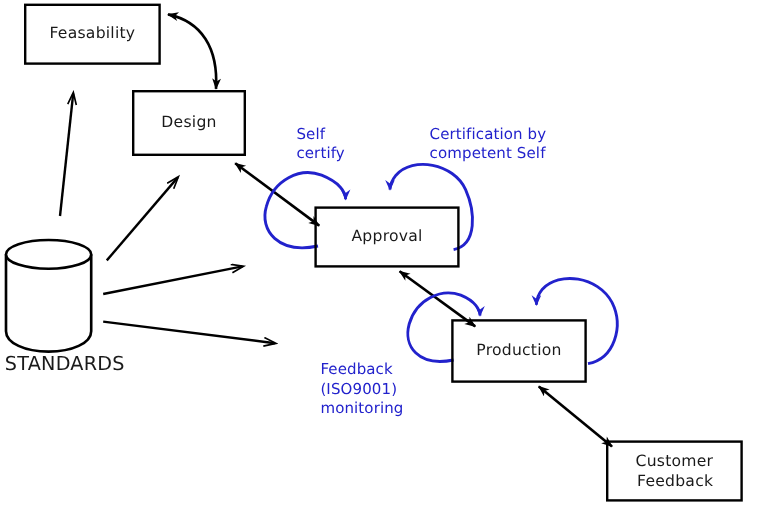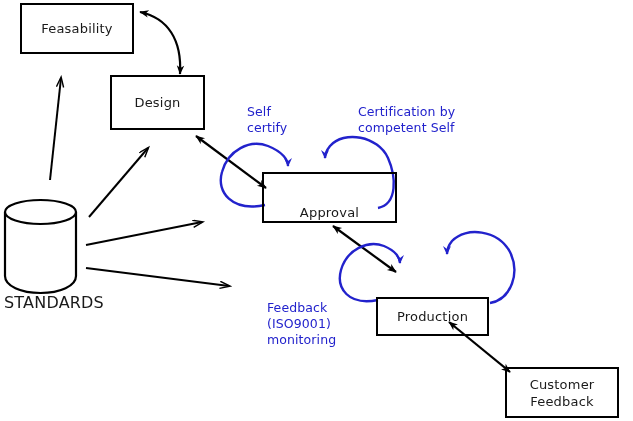--- a/index.html
+++ b/index.html
@@ -132,29 +132,29 @@
   </svg>
 
   <div class="node-box" style="left:20px; top:3px; width:114px; height:51px;">
     <span class="node-label">Feasability</span>
   </div>
 
   <div class="node-box" style="left:110px; top:75px; width:95px; height:55px;">
     <span class="node-label">Design</span>
   </div>
 
-  <div class="node-box" style="left:262px; top:172px; width:135px; height:51px;align-items:flex-end;">
+  <div class="node-box" style="left:262px; top:172px; width:121px; height:51px;">
     <span class="node-label">Approval</span>
   </div>
 
-  <div class="node-box" style="left:376px; top:266px; width:113px; height:39px;margin-top:31px;">
+  <div class="node-box" style="left:376px; top:266px; width:113px; height:53px;">
     <span class="node-label">Production</span>
   </div>
 
-  <div class="node-box" style="left:505px; top:367px; width:114px; height:51px;">
+  <div class="node-box" style="left:505px; top:367px; width:114px; height:51px;text-align:right;">
     <span class="node-label">Customer
 Feedback</span>
   </div>
 
   <div class="store-label" style="left:4px; top:293px;">STANDARDS</div>
 
   <div class="loop-caption" style="left:247px; top:104px;">Self
 certify</div>
 
   <div class="loop-caption" style="left:358px; top:104px;">Certification by

